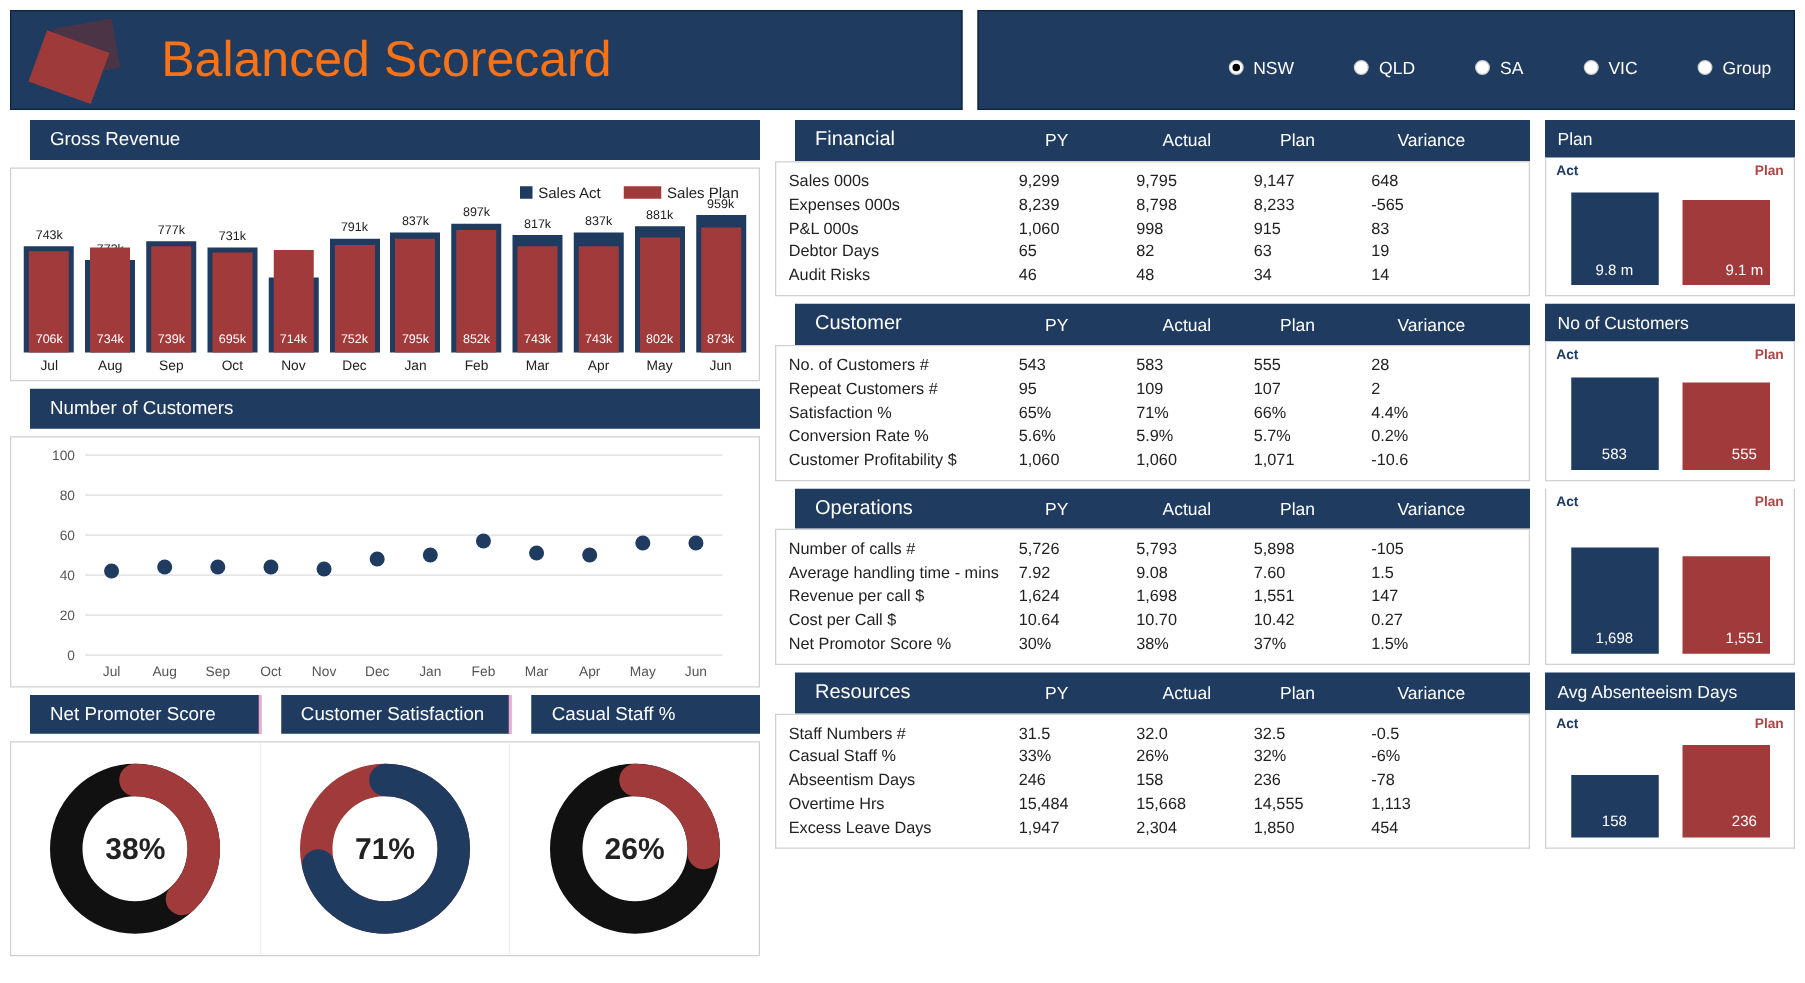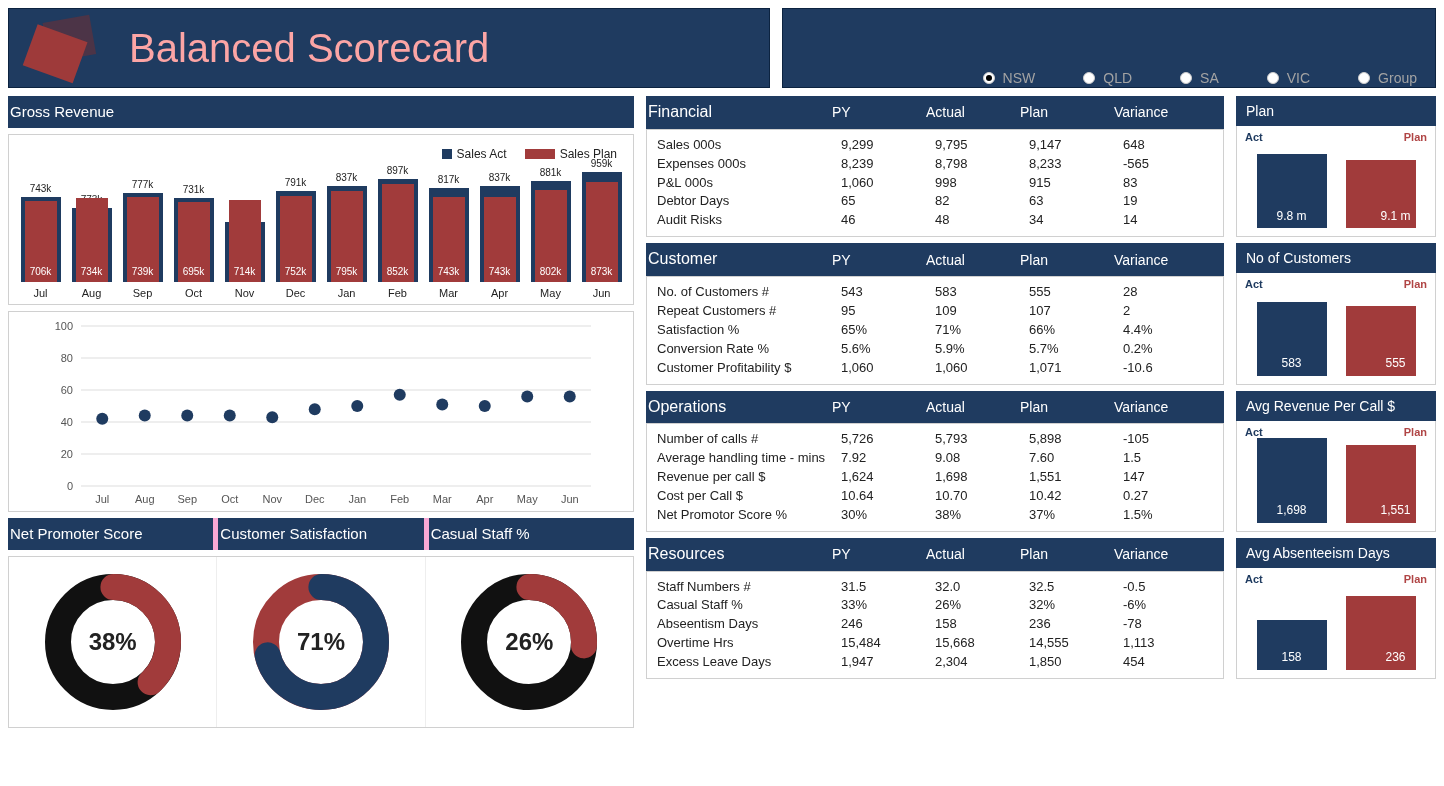--- a/index.html
+++ b/index.html
@@ -33,56 +33,57 @@
     position:relative;
     border:1px solid #0c2340;
   }
   .logo{
     position:absolute;
     left:10px; top:4px;
     width:95px; height:72px;
   }
   .title-bar h1{
     margin:0;
-    color:#fca5a5;
+    color:#f97316;
     font-size:40px;
     font-weight:400;
   }
   .radio-bar{
     flex:1;
     background:var(--navy);
     height:80px;
     border:1px solid #0c2340;
     display:flex;
     align-items:flex-end;
     justify-content:flex-end;
-    padding:0 18px;
+    padding:24px 18px;
     gap:48px;
-    color:#a3a3a3;
+    color:#ffffff;
     font-size:14px;
   }
   .radio-item{display:flex;align-items:center;gap:8px;cursor:pointer;}
   .radio{
     width:12px;height:12px;border-radius:50%;
     border:1px solid #ccc;
     background:#fff;
     display:inline-flex;align-items:center;justify-content:center;
   }
   .radio.selected::after{
     content:"";width:6px;height:6px;border-radius:50%;background:#000;display:block;
   }
 
   .cols{display:flex;gap:12px;margin-top:8px;}
   .left,.right{flex:1;display:flex;flex-direction:column;gap:6px;}
 
   .panel-head{
     background:var(--navy);
     color:#fff;
-    padding:6px 2px;
+    padding:6px 16px;
     font-size:15px;
+    margin-left:16px;
   }
   .panel{
     border:1px solid #d0d0d0;
     background:#fff;
   }
 
   
   .bar-chart{
     padding:8px 6px 4px;
   }
@@ -114,21 +115,21 @@
 
   
   .scatter{
     padding:4px 6px 0;
     position:relative;
   }
   .scatter svg{display:block;width:100%;height:195px;}
 
   
   .donuts-head{display:flex;}
-  .donuts-head .panel-head{flex:1;text-align:left;border-right:5px solid #f9a8d4;}
+  .donuts-head .panel-head{flex:1;text-align:left;border-right:2px solid #f9a8d4;}
   .donuts-head .panel-head:last-child{border-right:none;}
   .donuts{display:flex;border:1px solid #d0d0d0;}
   .donut-cell{
     flex:1;display:flex;align-items:center;justify-content:center;padding:10px 4px;
     border-right:1px solid #eee;
   }
   .donut-cell:last-child{border-right:none;}
   .donut{position:relative;width:150px;height:150px;}
   .donut svg{width:100%;height:100%;}
   .donut .pct{position:absolute;inset:0;display:flex;align-items:center;justify-content:center;font-size:24px;font-weight:bold;}
@@ -318,20 +319,21 @@
           <div class="barcol">
             <div class="bar-toplabel">959k</div>
             <div class="bar-outer" style="height:110px">
               <div class="bar-inner" style="height:100px">873k</div>
             </div>
             <div class="bar-cat">Jun</div>
           </div>
         </div>
     </div>
 
+    <div class="panel-head">Number of Customers</div>
     <div class="panel scatter">
       <svg viewBox="0 0 560 195" id="scatter-svg">
           <line x1="40" y1="170" x2="550" y2="170" stroke="#ddd" stroke-width="1"></line>
           <text x="32" y="174" text-anchor="end" font-size="11" fill="#555">0</text>
           <line x1="40" y1="138" x2="550" y2="138" stroke="#ddd" stroke-width="1"></line>
           <text x="32" y="142" text-anchor="end" font-size="11" fill="#555">20</text>
           <line x1="40" y1="106" x2="550" y2="106" stroke="#ddd" stroke-width="1"></line>
           <text x="32" y="110" text-anchor="end" font-size="11" fill="#555">40</text>
           <line x1="40" y1="74" x2="550" y2="74" stroke="#ddd" stroke-width="1"></line>
           <text x="32" y="78" text-anchor="end" font-size="11" fill="#555">60</text>
@@ -554,21 +556,20 @@
             <div class="tbl-row">
               <span>Net Promotor Score %</span>
               <span>30%</span>
               <span>38%</span>
               <span>37%</span>
               <span>1.5%</span>
             </div>
           </div>
         </div>
         <div class="mini">
-          <div class="mini-head">Avg Revenue Per Call $</div>
           <div class="mini-body">
             <div class="mini-labels">
               <span class="a">Act</span>
               <span class="p">Plan</span>
             </div>
             <div class="mbar nv" style="height:85px">1,698</div>
             <div class="mbar bk" style="height:78px">1,551</div>
           </div>
         </div>
       </div>

